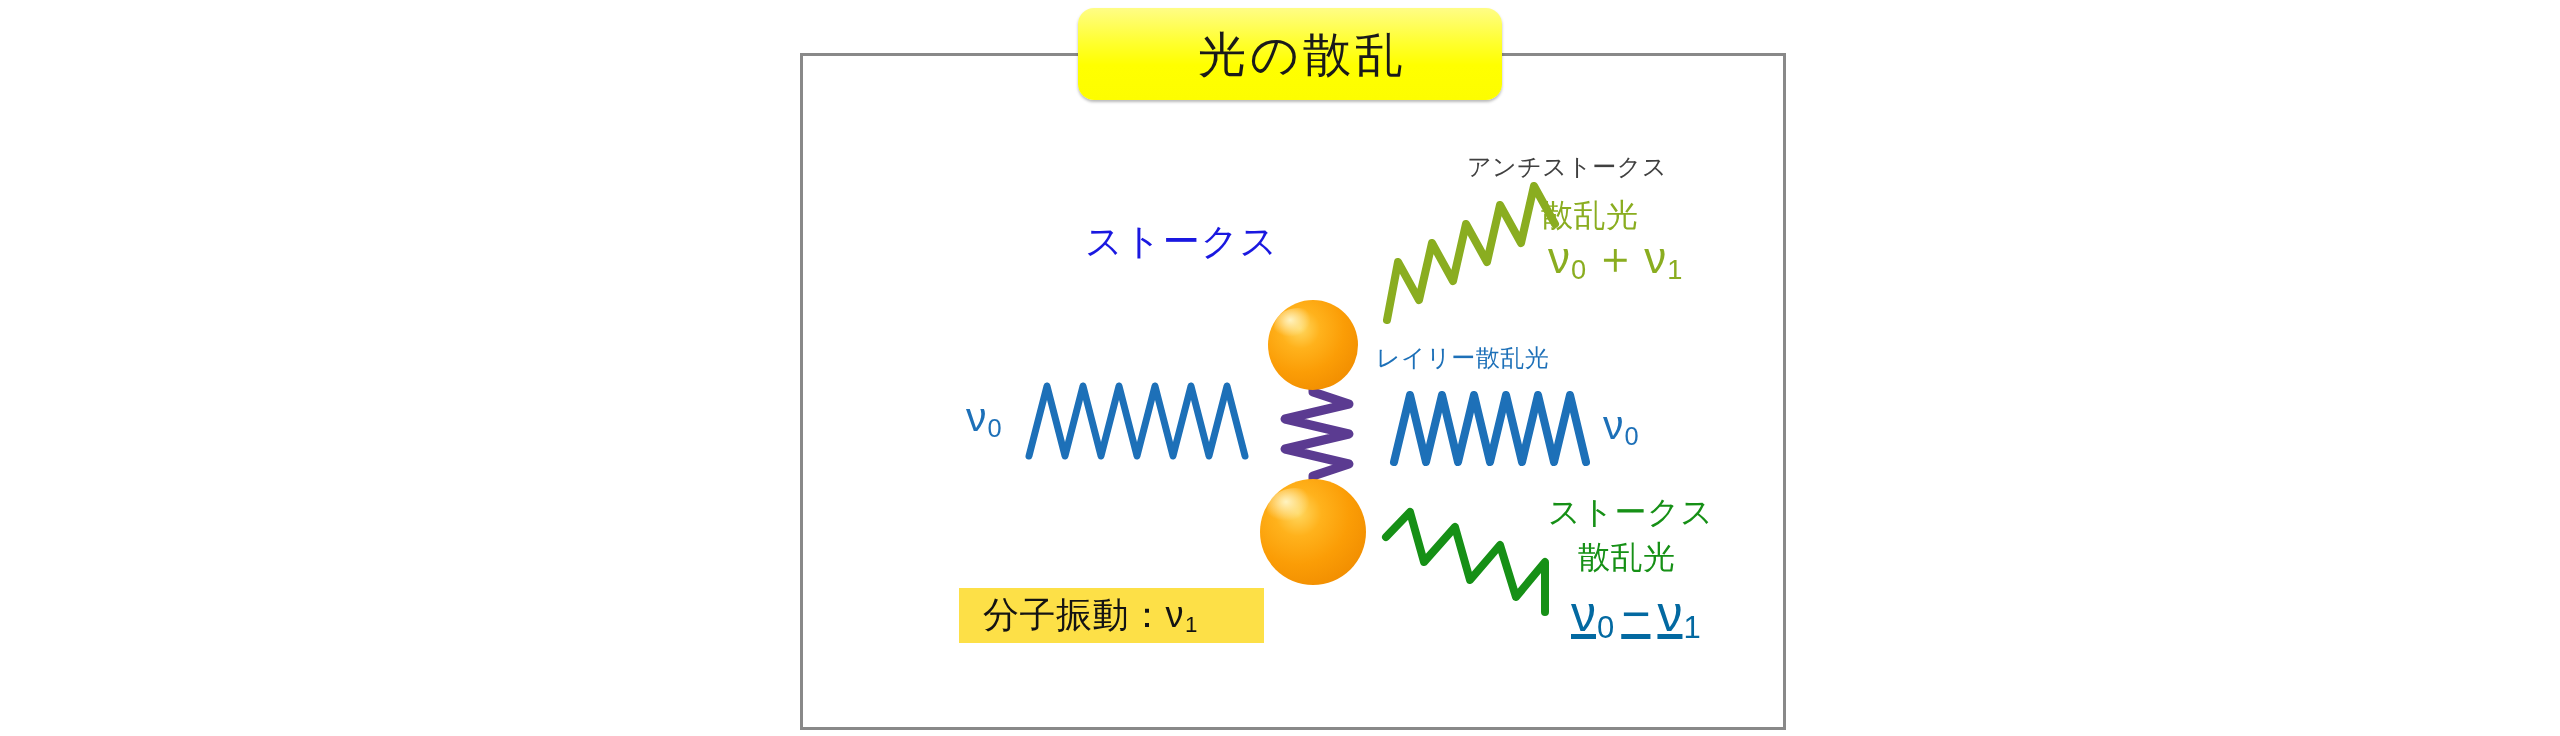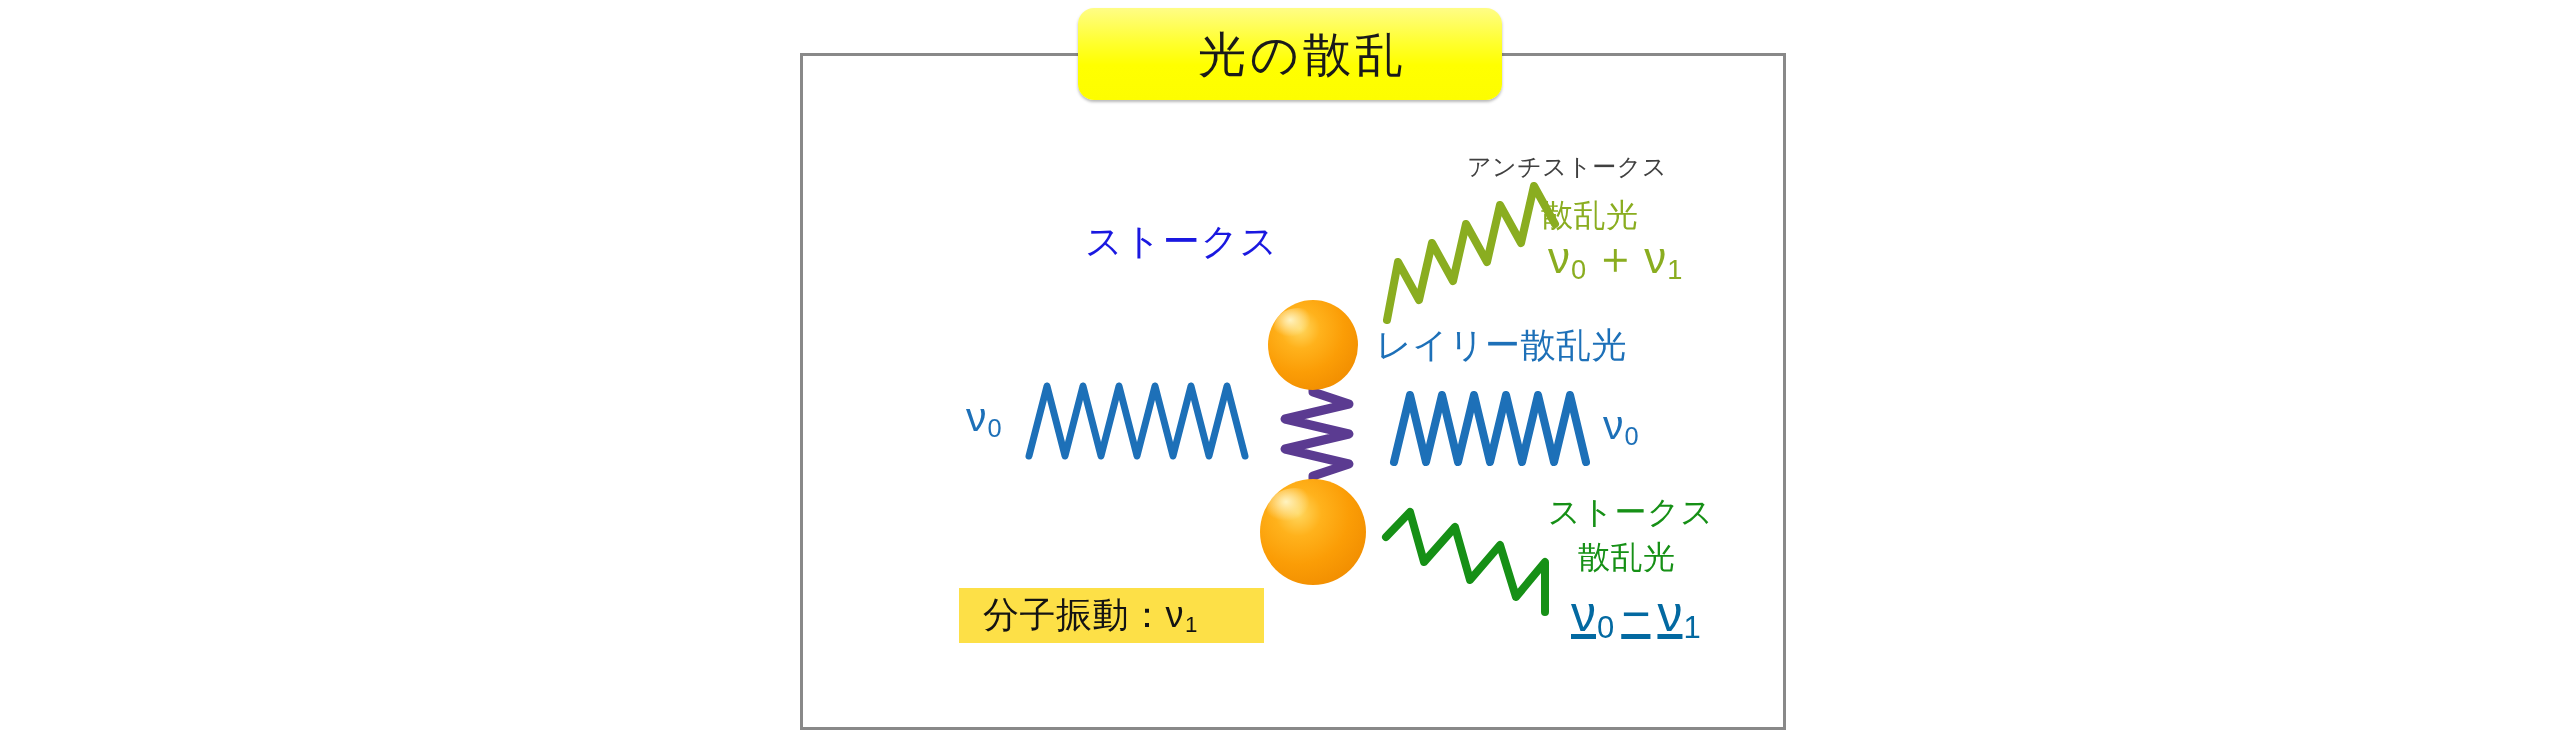--- a/index.html
+++ b/index.html
@@ -76,22 +76,22 @@
   #incident-nu {
     left: 966px;
     top: 396px;
     font-size: 41px;
     color: #1d70b8;
   }
 
   
   #rayleigh-label {
     left: 1376px;
-    top: 327px;
-    font-size: 35px;
+    top: 345px;
+    font-size: 24px;
     color: #1d70b8;
     letter-spacing: 0.5px;
   }
   #rayleigh-nu {
     left: 1603px;
     top: 404px;
     font-size: 41px;
     color: #1d70b8;
   }
 

